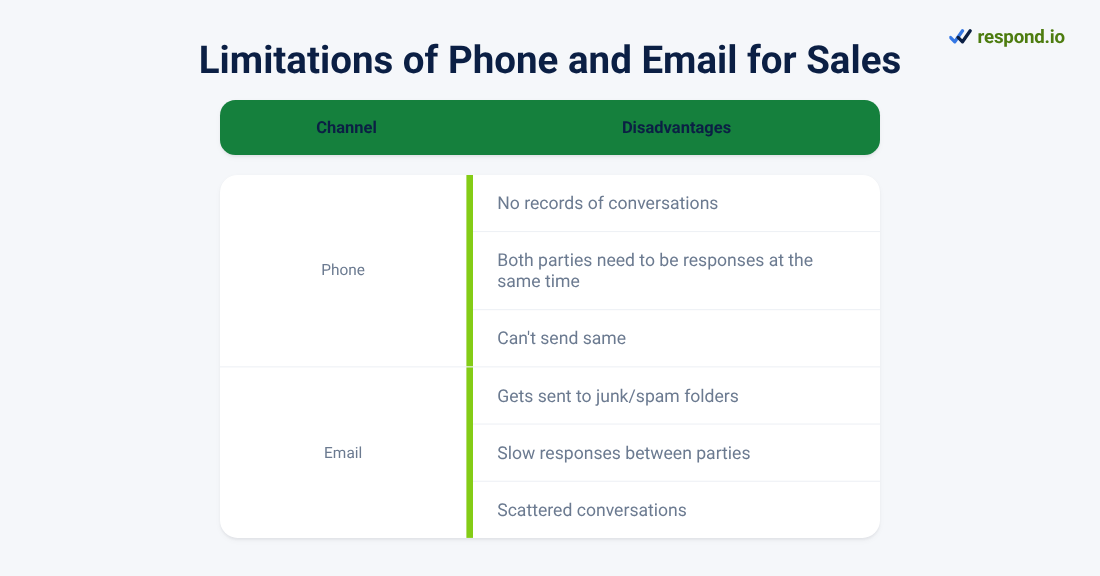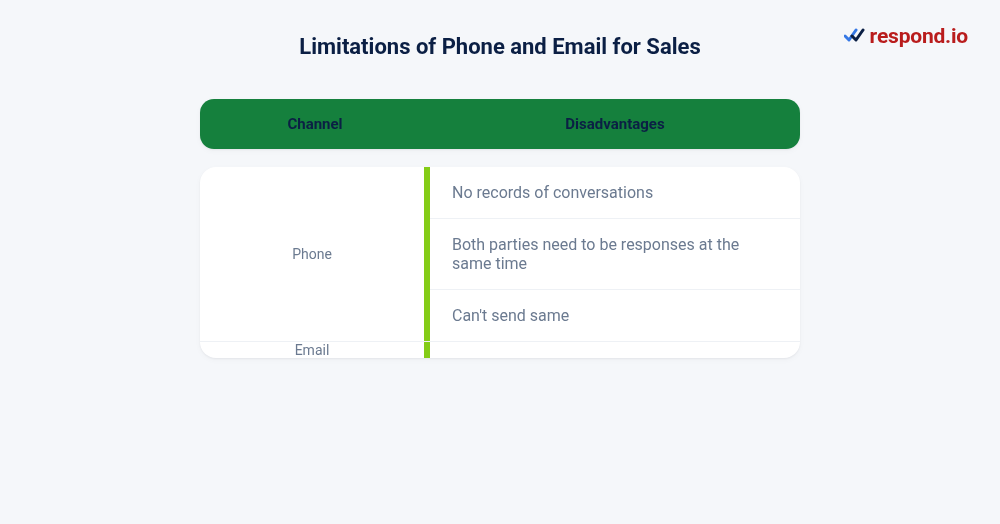--- a/index.html
+++ b/index.html
@@ -15,38 +15,38 @@
     position: absolute;
     top: 24px;
     right: 32px;
     display: flex;
     align-items: center;
     gap: 4px;
   }
   .logo svg { display: block; }
   .logo-text {
     font-weight: 700;
-    font-size: 21px;
-    color: #b91c1c;
+    font-size: 17px;
+    color: #4d7c0f;
     letter-spacing: -0.2px;
   }
   .page {
     width: 100%;
     height: 100%;
     padding-top: 34px;
     display: flex;
     flex-direction: column;
     align-items: center;
   }
   .title {
-    font-size: 22px;
+    font-size: 35px;
     font-weight: 700;
     color: #0b1f44;
     text-align: center;
-    margin-bottom: 40px;
+    margin-bottom: 16px;
   }
   .table-wrap {
     width: 600px;
   }
   .thead {
     background: #15803d;
     border-radius: 14px;
     box-shadow: 0 1px 2px rgba(10,20,40,0.05), 0 2px 6px rgba(10,20,40,0.03);
     display: flex;
     padding: 16px 0;
@@ -114,16 +114,21 @@
       <div class="block">
         <div class="channel-cell">Phone</div>
         <div class="dis-cell">
           <div class="dis-row">No records of conversations</div>
           <div class="dis-row">Both parties need to be responses at the same time</div>
           <div class="dis-row">Can't send same</div>
         </div>
       </div>
       <div class="block">
         <div class="channel-cell">Email</div>
+        <div class="dis-cell">
+          <div class="dis-row">Gets sent to junk/spam folders</div>
+          <div class="dis-row">Slow responses between parties</div>
+          <div class="dis-row">Scattered conversations</div>
+        </div>
       </div>
     </div>
   </div>
 </div>
 
 </body></html>

